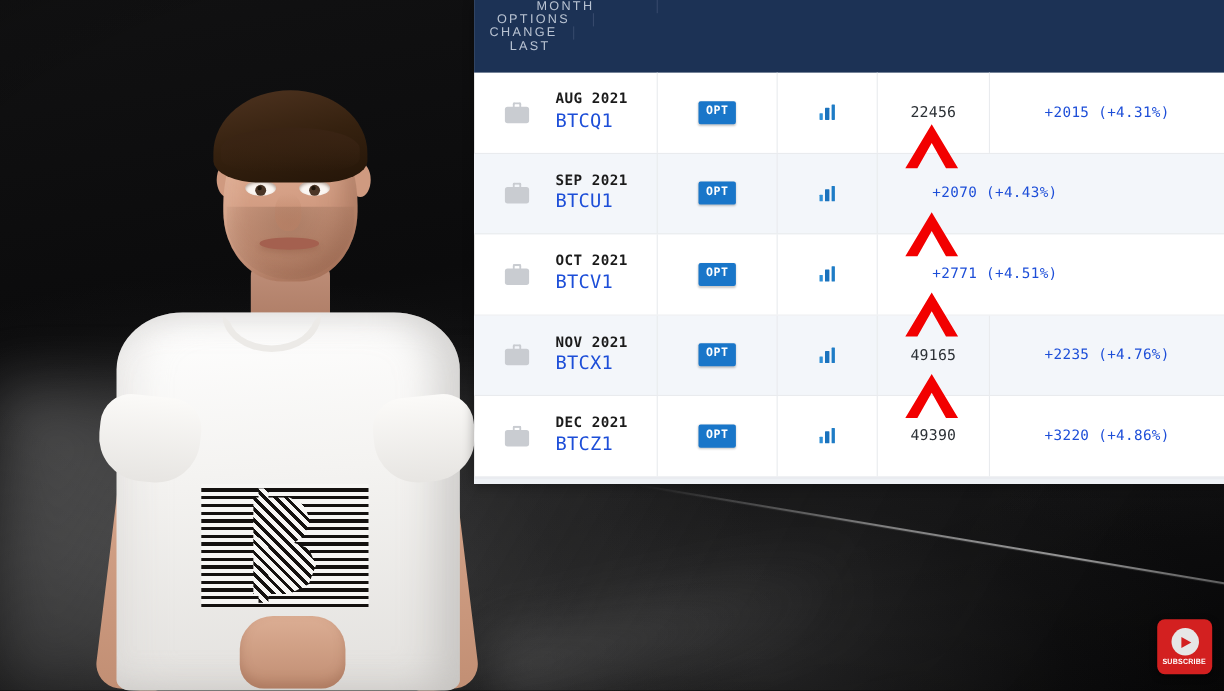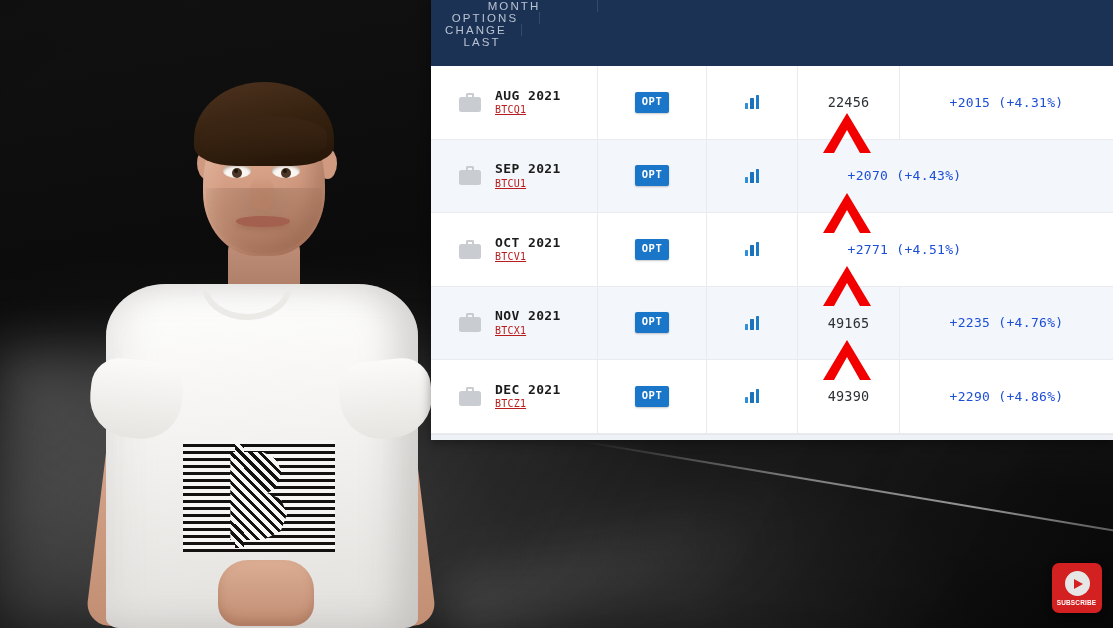--- a/index.html
+++ b/index.html
@@ -214,39 +214,39 @@
   .qt-row .cell:last-child { border-right: none; }
 
   
   .c-month  { width: 167px; }
   .c-opts   { width: 109px; }
   .c-chart  { width: 91px; }
   .c-last   { width: 102px; }
   .c-change { width: 213px; }
 
   
-  .month-inner { display: flex; align-items: center; gap: 14px; padding-left: 28px; width: 100%; }
+  .month-inner { display: flex; align-items: center; gap: 24px; padding-left: 28px; width: 100%; }
   .briefcase { width: 22px; height: 19px; position: relative; flex: none; }
   .briefcase .body {
     position: absolute; left: 0; bottom: 0; width: 22px; height: 15px;
     background: #c9ccd1; border-radius: 2.5px;
   }
   .briefcase .handle {
     position: absolute; left: 7px; top: 0; width: 8px; height: 6px;
     border: 2px solid #c9ccd1; border-bottom: none;
     border-radius: 2px 2px 0 0;
   }
   .month-text { display: flex; flex-direction: column; line-height: 1.26; }
   .month-name {
     font-family: "DejaVu Sans Mono", monospace;
     font-size: 13px; font-weight: bold; color: #1b1b1b; letter-spacing: 0.4px;
   }
   .month-sym {
     font-family: "DejaVu Sans Mono", monospace;
-    font-size: 10px; color: #b91c1c; letter-spacing: 0.2px; text-decoration: underline;
+    font-size: 17px; color: #1d4ed8; letter-spacing: 0.2px;
   }
 
   
   .opt-badge {
     background: #1976c9;
     color: #ffffff;
     font-family: "DejaVu Sans Mono", monospace;
     font-size: 10.5px; font-weight: bold;
     letter-spacing: 0.5px;
     padding: 3px 7px 6px 7px;
@@ -499,21 +499,21 @@
         <span class="bars">
             <i></i>
             <i></i>
             <i></i>
           </span>
       </div>
       <div class="cell c-last">
         <span class="last-val">49390</span>
       </div>
       <div class="cell c-change">
-        <span class="change-val">+2290 (+4.86%)</span>
+        <span class="change-val">+3220 (+4.86%)</span>
       </div>
     </div>
 
     <div class="qt-foot"></div>
   </div>
 
   <div id="caret-layer">
       <div class="caret" style="left: 819px; top: 110px;">
         <svg viewBox="0 0 56 46">
           <path d="M28 3 L52 43 L41 43 L28 20 L15 43 L4 43 Z" fill="#f20000"></path>

